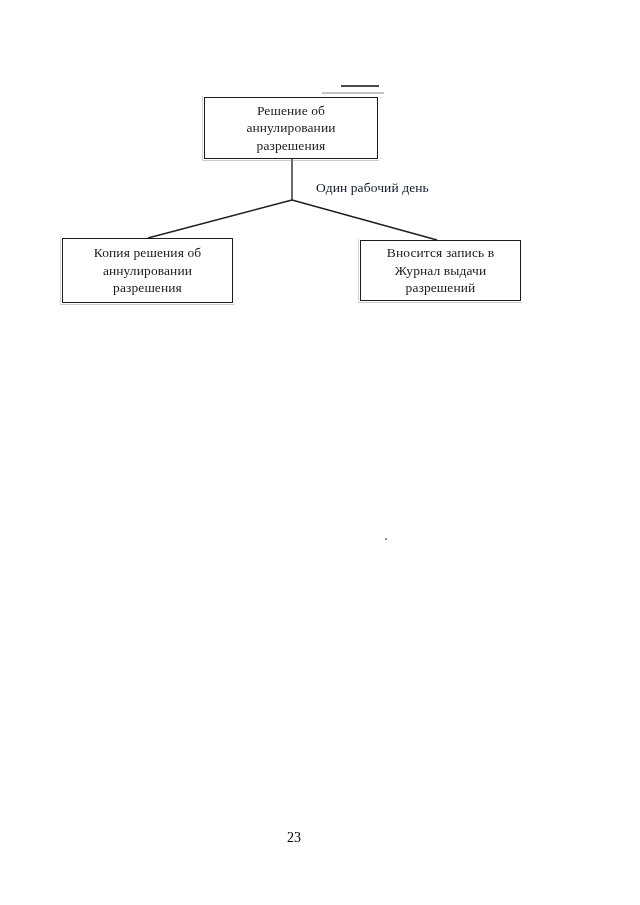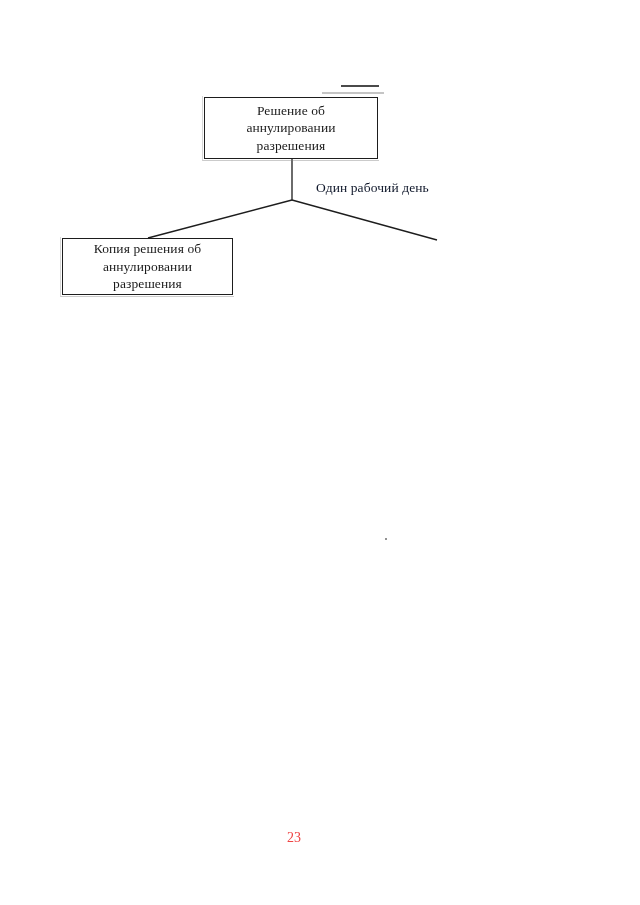--- a/index.html
+++ b/index.html
@@ -73,21 +73,21 @@
   #node-root {
     left: 204px;
     top: 91px;
     width: 174px;
     height: 62px;
   }
   #node-copy {
     left: 62px;
     top: 232px;
     width: 171px;
-    height: 57px;
+    height: 65px;
   }
   #node-journal {
     left: 360px;
     top: 234px;
     width: 161px;
     height: 61px;
   }
 
   .edge-label {
     position: absolute;
@@ -125,21 +125,21 @@
     background: rgba(110,110,110,0.75);
   }
 
   .page-number {
     position: absolute;
     left: 0;
     top: 830px;
     width: 588px;
     text-align: center;
     font-size: 14px;
-    color: #ef4444;
+    color: #000000;
   }
 </style>
 </head>
 <body>
 
 <div class="page">
 
   <div class="diagram">
 
     <svg class="connector-layer" viewBox="0 0 640 905" xmlns="http://www.w3.org/2000/svg">
@@ -159,18 +159,23 @@
     </div>
 
     <div class="edge-label">Один рабочий день</div>
 
     <div class="node" id="node-copy">
       <span class="node-text">Копия решения об
 аннулировании
 разрешения</span>
     </div>
 
+    <div class="node" id="node-journal">
+      <span class="node-text">Вносится запись в
+Журнал выдачи
+разрешений</span>
+    </div>
 
   </div>
 
   <div class="page-number">23</div>
 
 </div>
 
 </body></html>

